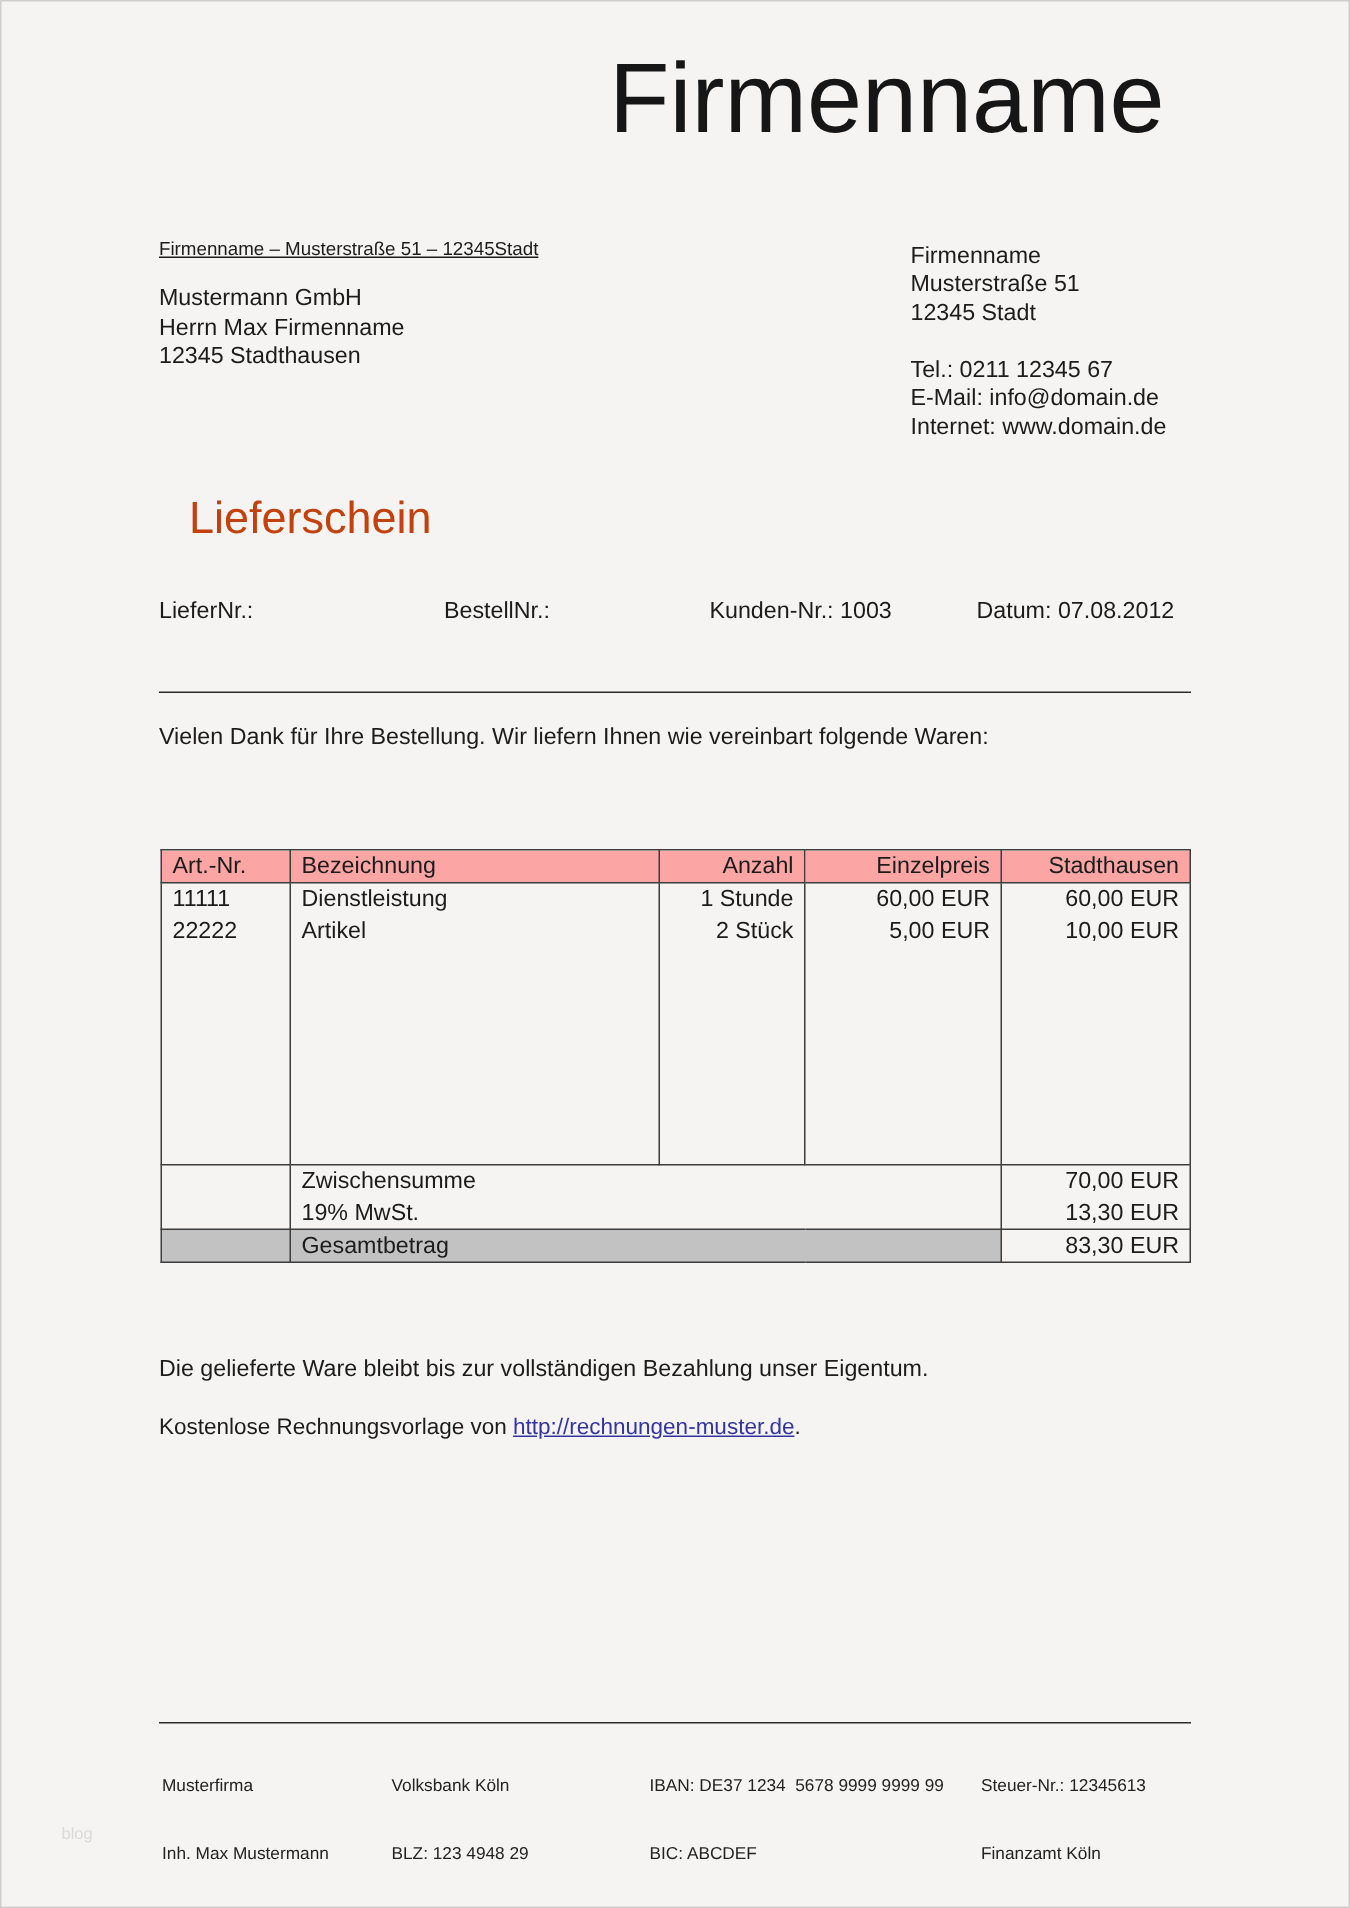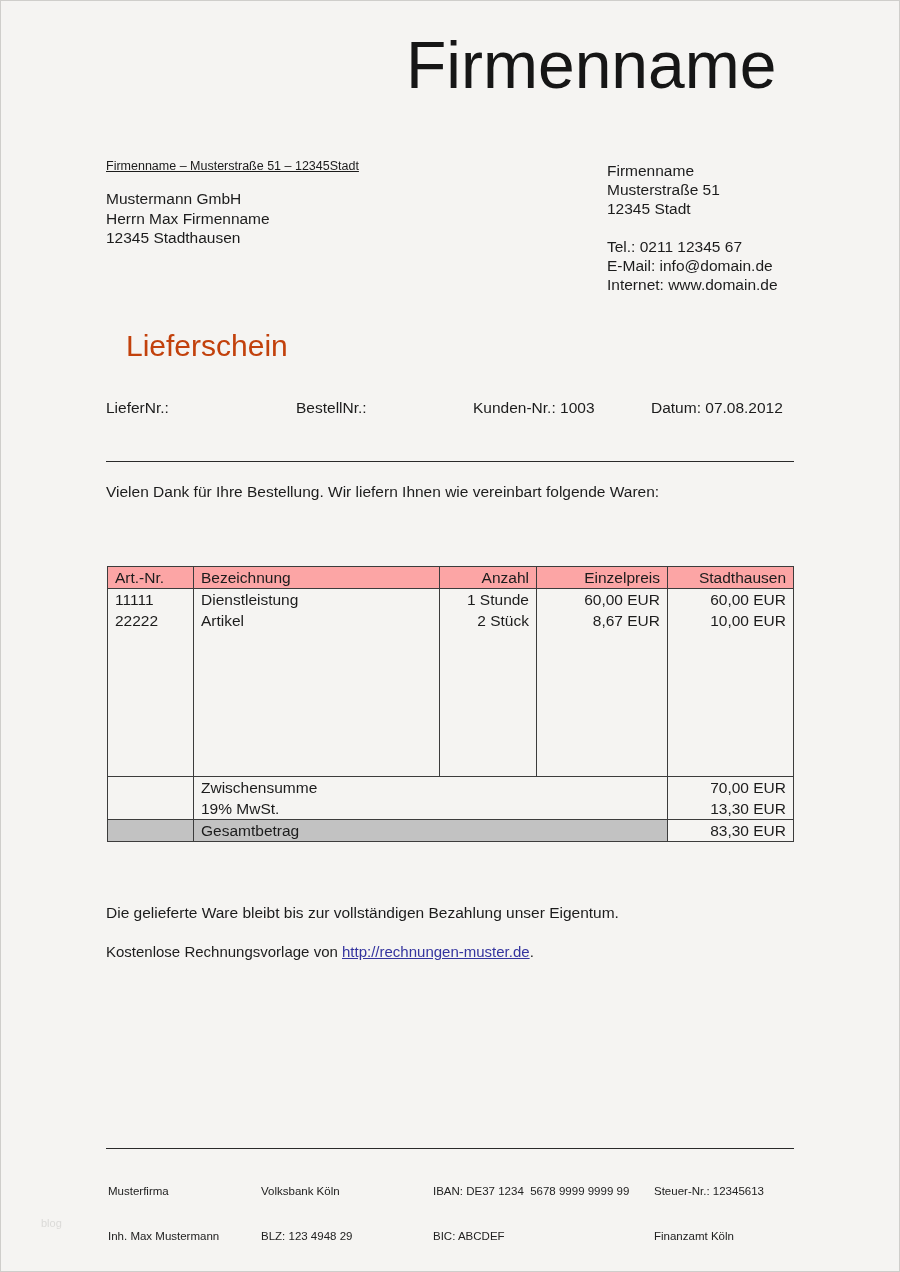--- a/index.html
+++ b/index.html
@@ -190,21 +190,21 @@
         <td>
           <div>Dienstleistung</div>
           <div>Artikel</div>
         </td>
         <td class="t-right">
           <div>1 Stunde</div>
           <div>2 Stück</div>
         </td>
         <td class="t-right">
           <div>60,00 EUR</div>
-          <div>8,67 EUR</div>
+          <div>5,00 EUR</div>
         </td>
         <td class="t-right">
           <div>60,00 EUR</div>
           <div>10,00 EUR</div>
         </td>
       </tr>
       <tr class="summary-row">
         <td></td>
         <td colspan="3">
           <div>Zwischensumme</div>

